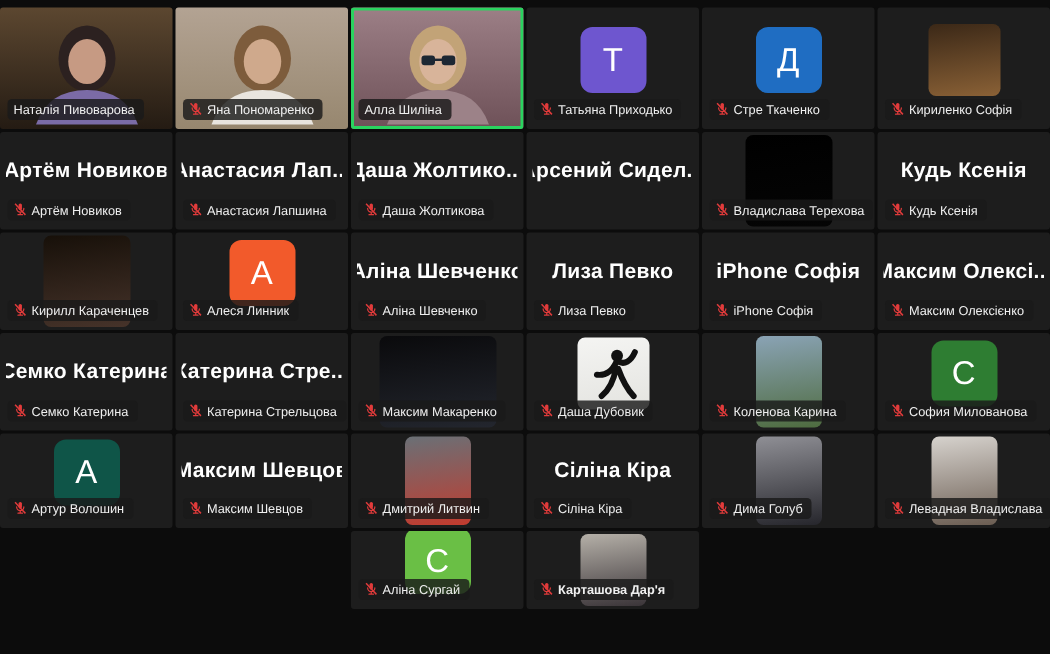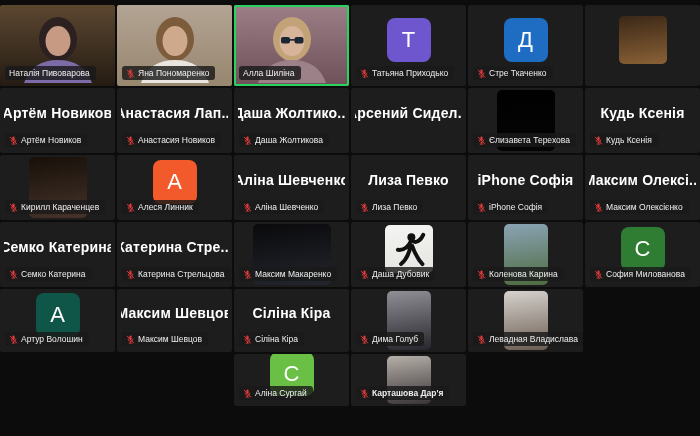--- a/index.html
+++ b/index.html
@@ -21,21 +21,21 @@
   .avatar-photo{display:none;position:absolute;left:50%;top:2px;bottom:2px;
         transform:translateX(-50%);border-radius:5px;}
   .avatar-photo.tall{width:44px;}
   .avatar-photo.phone{width:58px;}
   .avatar-photo.wide{width:78px;}
   .avatar-photo.square{width:48px;height:48px;bottom:auto;top:calc(50% - 6px);
         transform:translate(-50%,-50%);}
   .dancer{display:none;position:absolute;left:50%;top:50%;transform:translate(-50%,-50%);}
   .silhouette{display:none;position:absolute;left:50%;bottom:0;
         transform:translateX(-50%);height:94%;}
-  .label-pill{position:absolute;left:5px;bottom:6px;display:flex;align-items:center;gap:3px;
+  .label-pill{position:absolute;left:5px;bottom:6px;display:flex;gap:3px;
         background:rgba(26,26,26,.82);border-radius:3px;padding:2px 6px 2px 4px;
         color:#efefef;font-size:8.5px;line-height:10px;white-space:nowrap;
         max-width:104px;overflow:hidden;}
   .mic-off{flex:0 0 auto;}
 </style>
 </head>
 <body>
 
 <div id="app">
   <div id="grid">
@@ -124,20 +124,28 @@
       </svg>
       <span class="label-text">Стре Ткаченко</span>
     </div>
   </div>
       <div class="tile">
 
     <div class="avatar-photo square" style="display: block; background: linear-gradient(172deg, rgb(59, 40, 23), rgb(138, 97, 54));">
       
     </div>
     <div class="center-name"></div>
+    <div class="label-pill">
+      <svg class="mic-off" viewBox="0 0 12 12" width="9" height="9">
+        <rect x="4.5" y="0.8" width="3" height="6" rx="1.5" fill="#e23b3b"></rect>
+        <path d="M2.8 5.3 a3.2 3.2 0 0 0 6.4 0 M6 8.6 L6 10.6 M4 10.8 L8 10.8" stroke="#e23b3b" stroke-width="1.1" fill="none" stroke-linecap="round"></path>
+        <line x1="1.4" y1="1.2" x2="10.6" y2="11" stroke="#e23b3b" stroke-width="1.3"></line>
+      </svg>
+      <span class="label-text">Кириленко Софія</span>
+    </div>
   </div>
       <div class="tile">
 
     <div class="center-name">Артём Новиков</div>
     <div class="label-pill">
       <svg class="mic-off" viewBox="0 0 12 12" width="9" height="9">
         <rect x="4.5" y="0.8" width="3" height="6" rx="1.5" fill="#e23b3b"></rect>
         <path d="M2.8 5.3 a3.2 3.2 0 0 0 6.4 0 M6 8.6 L6 10.6 M4 10.8 L8 10.8" stroke="#e23b3b" stroke-width="1.1" fill="none" stroke-linecap="round"></path>
         <line x1="1.4" y1="1.2" x2="10.6" y2="11" stroke="#e23b3b" stroke-width="1.3"></line>
       </svg>
@@ -146,21 +154,21 @@
   </div>
       <div class="tile">
 
     <div class="center-name">Анастасия Лап...</div>
     <div class="label-pill">
       <svg class="mic-off" viewBox="0 0 12 12" width="9" height="9">
         <rect x="4.5" y="0.8" width="3" height="6" rx="1.5" fill="#e23b3b"></rect>
         <path d="M2.8 5.3 a3.2 3.2 0 0 0 6.4 0 M6 8.6 L6 10.6 M4 10.8 L8 10.8" stroke="#e23b3b" stroke-width="1.1" fill="none" stroke-linecap="round"></path>
         <line x1="1.4" y1="1.2" x2="10.6" y2="11" stroke="#e23b3b" stroke-width="1.3"></line>
       </svg>
-      <span class="label-text">Анастасия Новиков</span>
+      <span class="label-text">Анастасия Лапшина</span>
     </div>
   </div>
       <div class="tile">
 
     <div class="center-name">Даша Жолтико...</div>
     <div class="label-pill">
       <svg class="mic-off" viewBox="0 0 12 12" width="9" height="9">
         <rect x="4.5" y="0.8" width="3" height="6" rx="1.5" fill="#e23b3b"></rect>
         <path d="M2.8 5.3 a3.2 3.2 0 0 0 6.4 0 M6 8.6 L6 10.6 M4 10.8 L8 10.8" stroke="#e23b3b" stroke-width="1.1" fill="none" stroke-linecap="round"></path>
         <line x1="1.4" y1="1.2" x2="10.6" y2="11" stroke="#e23b3b" stroke-width="1.3"></line>
@@ -177,21 +185,21 @@
     <div class="avatar-photo phone" style="display: block; background: linear-gradient(172deg, rgb(0, 0, 0), rgb(5, 5, 5));">
       
     </div>
     <div class="center-name"></div>
     <div class="label-pill">
       <svg class="mic-off" viewBox="0 0 12 12" width="9" height="9">
         <rect x="4.5" y="0.8" width="3" height="6" rx="1.5" fill="#e23b3b"></rect>
         <path d="M2.8 5.3 a3.2 3.2 0 0 0 6.4 0 M6 8.6 L6 10.6 M4 10.8 L8 10.8" stroke="#e23b3b" stroke-width="1.1" fill="none" stroke-linecap="round"></path>
         <line x1="1.4" y1="1.2" x2="10.6" y2="11" stroke="#e23b3b" stroke-width="1.3"></line>
       </svg>
-      <span class="label-text">Єлизавета Терехова</span>
+      <span class="label-text">Владислава Терехова</span>
     </div>
   </div>
       <div class="tile">
 
     <div class="center-name">Кудь Ксенія</div>
     <div class="label-pill">
       <svg class="mic-off" viewBox="0 0 12 12" width="9" height="9">
         <rect x="4.5" y="0.8" width="3" height="6" rx="1.5" fill="#e23b3b"></rect>
         <path d="M2.8 5.3 a3.2 3.2 0 0 0 6.4 0 M6 8.6 L6 10.6 M4 10.8 L8 10.8" stroke="#e23b3b" stroke-width="1.1" fill="none" stroke-linecap="round"></path>
         <line x1="1.4" y1="1.2" x2="10.6" y2="11" stroke="#e23b3b" stroke-width="1.3"></line>
@@ -383,20 +391,35 @@
       <svg class="mic-off" viewBox="0 0 12 12" width="9" height="9">
         <rect x="4.5" y="0.8" width="3" height="6" rx="1.5" fill="#e23b3b"></rect>
         <path d="M2.8 5.3 a3.2 3.2 0 0 0 6.4 0 M6 8.6 L6 10.6 M4 10.8 L8 10.8" stroke="#e23b3b" stroke-width="1.1" fill="none" stroke-linecap="round"></path>
         <line x1="1.4" y1="1.2" x2="10.6" y2="11" stroke="#e23b3b" stroke-width="1.3"></line>
       </svg>
       <span class="label-text">Максим Шевцов</span>
     </div>
   </div>
       <div class="tile">
 
+    <div class="avatar-photo tall" style="display: block; background: linear-gradient(172deg, rgb(106, 112, 118), rgb(194, 59, 46));">
+      
+    </div>
+    <div class="center-name"></div>
+    <div class="label-pill">
+      <svg class="mic-off" viewBox="0 0 12 12" width="9" height="9">
+        <rect x="4.5" y="0.8" width="3" height="6" rx="1.5" fill="#e23b3b"></rect>
+        <path d="M2.8 5.3 a3.2 3.2 0 0 0 6.4 0 M6 8.6 L6 10.6 M4 10.8 L8 10.8" stroke="#e23b3b" stroke-width="1.1" fill="none" stroke-linecap="round"></path>
+        <line x1="1.4" y1="1.2" x2="10.6" y2="11" stroke="#e23b3b" stroke-width="1.3"></line>
+      </svg>
+      <span class="label-text">Дмитрий Литвин</span>
+    </div>
+  </div>
+      <div class="tile">
+
     <div class="center-name">Сіліна Кіра</div>
     <div class="label-pill">
       <svg class="mic-off" viewBox="0 0 12 12" width="9" height="9">
         <rect x="4.5" y="0.8" width="3" height="6" rx="1.5" fill="#e23b3b"></rect>
         <path d="M2.8 5.3 a3.2 3.2 0 0 0 6.4 0 M6 8.6 L6 10.6 M4 10.8 L8 10.8" stroke="#e23b3b" stroke-width="1.1" fill="none" stroke-linecap="round"></path>
         <line x1="1.4" y1="1.2" x2="10.6" y2="11" stroke="#e23b3b" stroke-width="1.3"></line>
       </svg>
       <span class="label-text">Сіліна Кіра</span>
     </div>
   </div>

